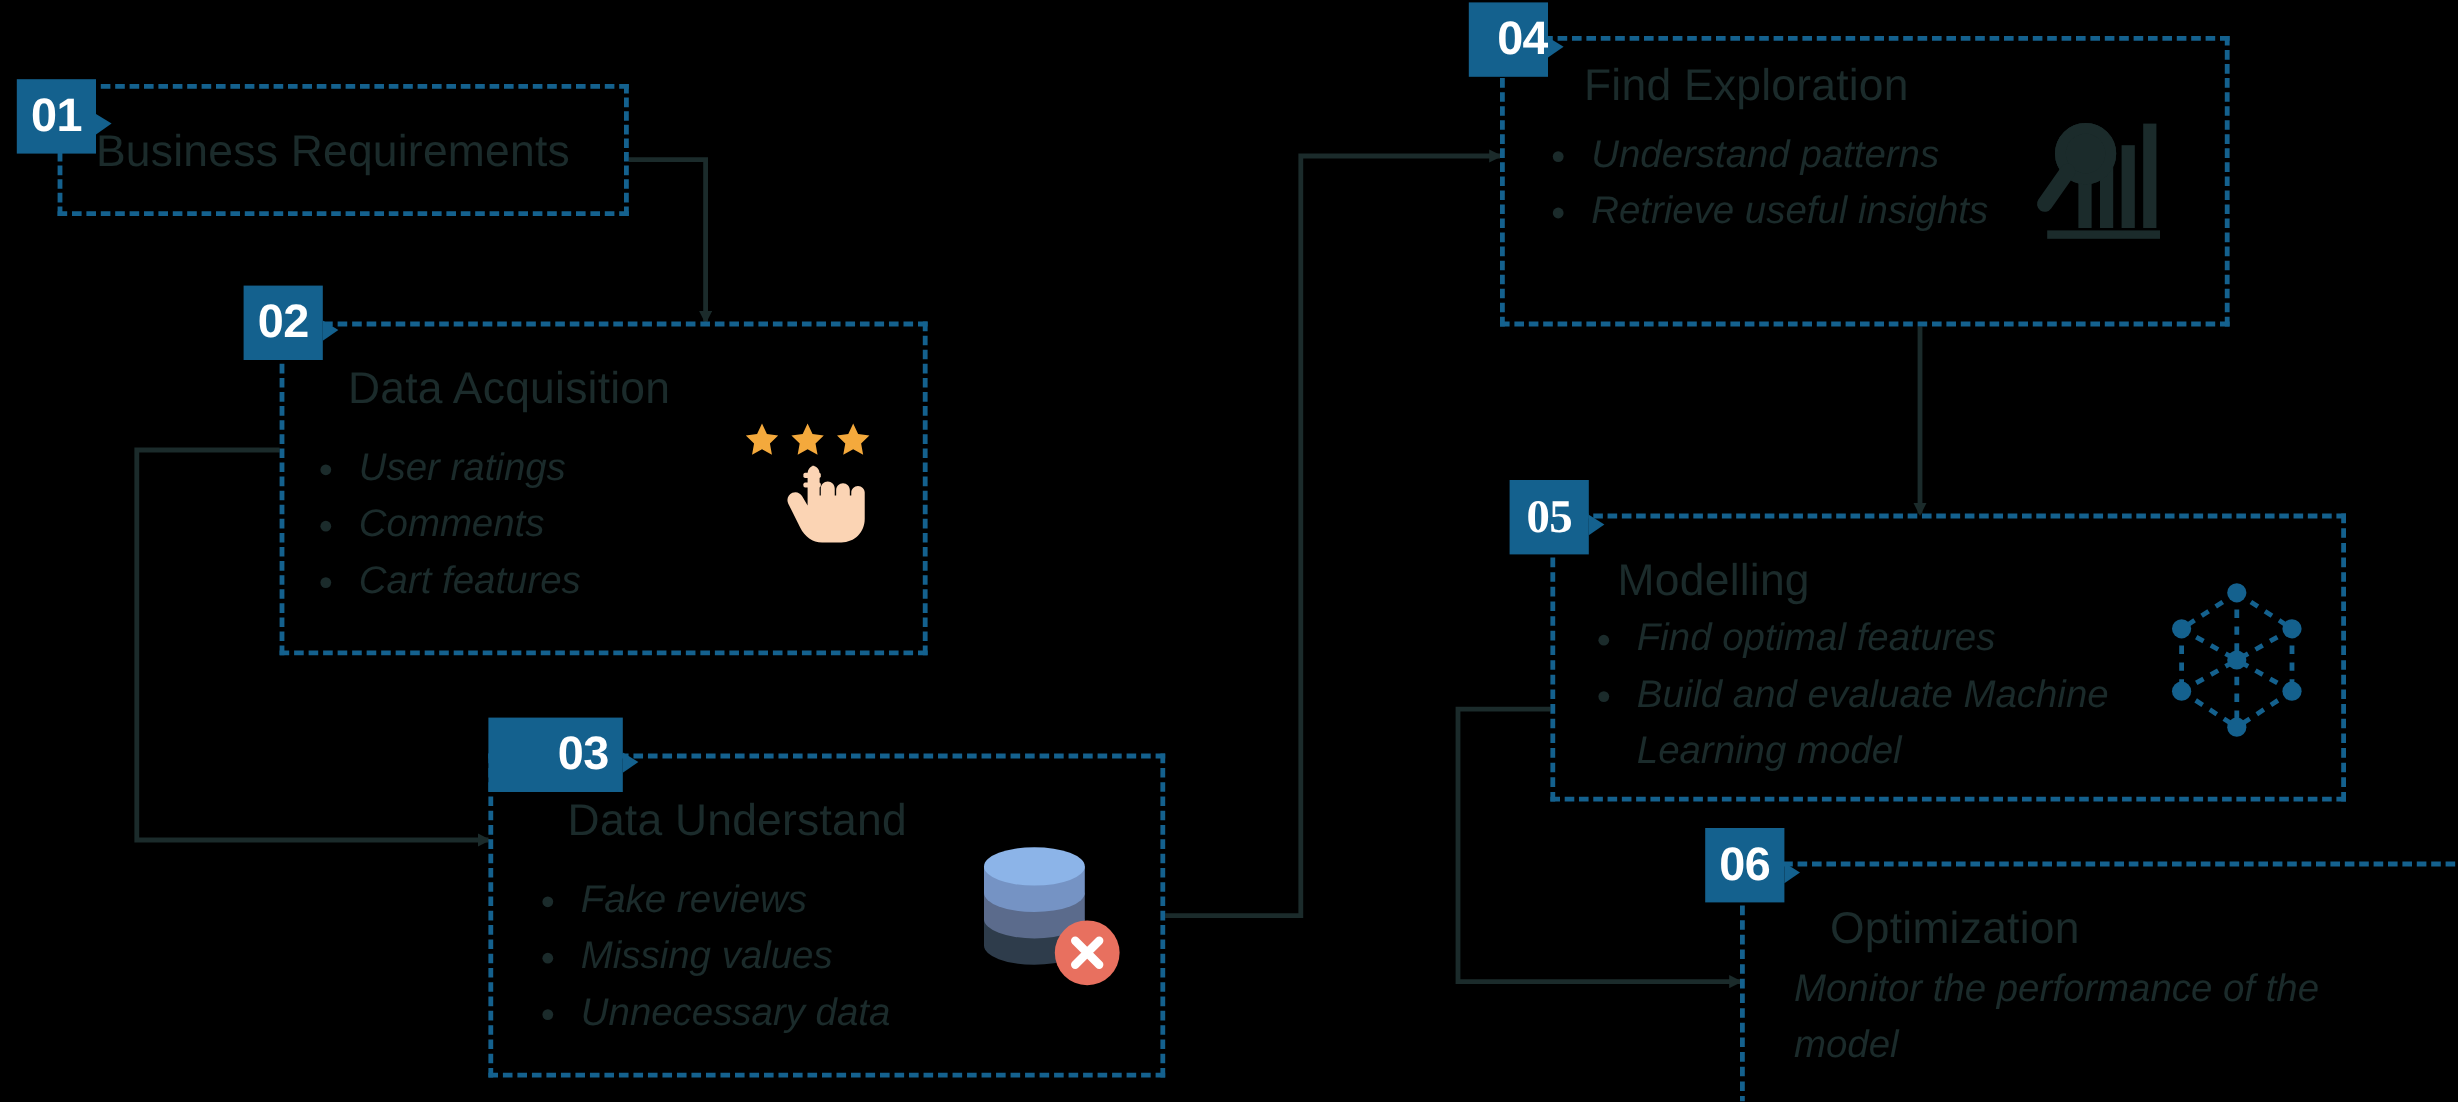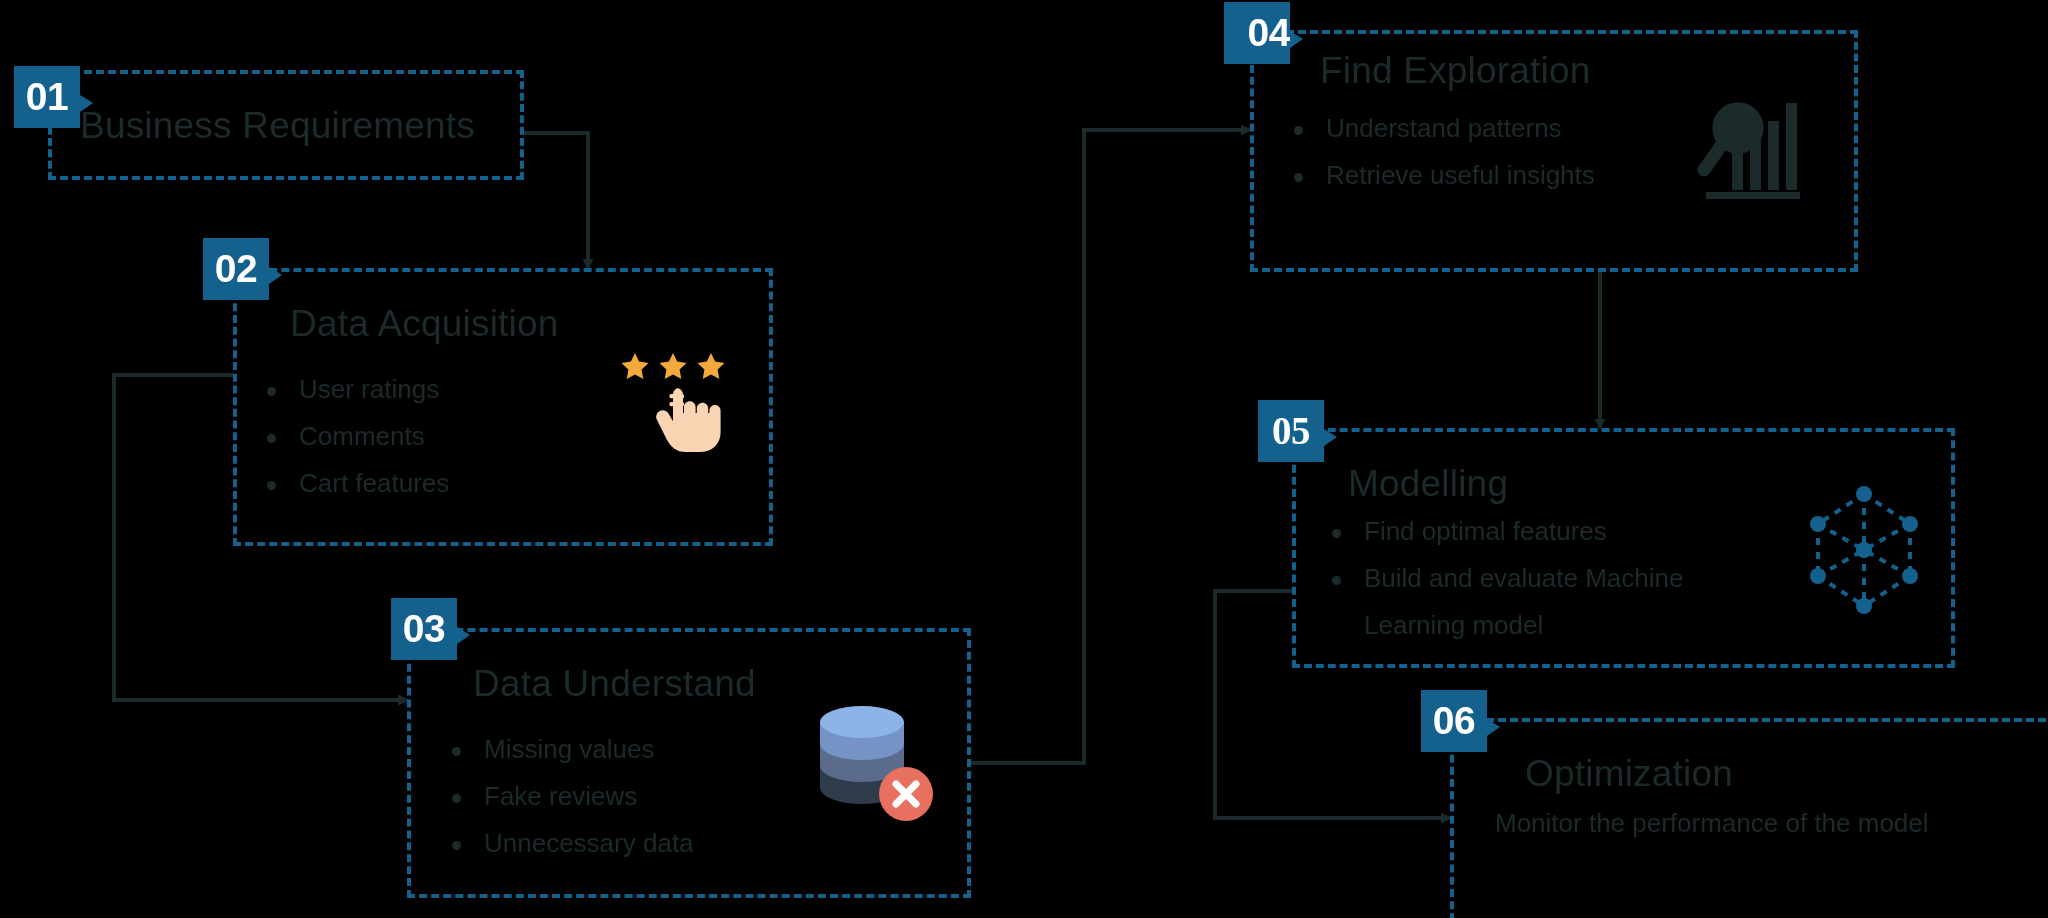--- a/index.html
+++ b/index.html
@@ -52,25 +52,26 @@
     white-space:nowrap;
     letter-spacing:0.2px;
   }
   .bullets{
     position:absolute;
     margin:0;padding:0;
     list-style:none;
   }
   .bullets li{
     position:relative;
-    font-size:26px;
+    font-size:32px;
     line-height:47px;
     color:#1b2b2b;
     padding-left:44px;
     white-space:nowrap;
+    font-style:italic;
   }
   .bullets li.wrap{white-space:normal;}
   .bullets li::before{
     content:"";
     position:absolute;
     left:12px;top:21px;
     width:9px;height:9px;
     border-radius:50%;
     background:#1b2b2b;
   }
@@ -134,27 +135,27 @@
                  l-16,0 c-8,0 -14.5,-5 -18.2,-12.3 l-10,-20 c-1.8,-3.6 0,-7.5 3.4,-9 3.2,-1.4 6.6,0 8.3,3
                  l4.4,7.6 0,-26.3 c0,-4 2.6,-7 6,-7 z"></path>
         <rect x="49.5" y="44" width="14.5" height="4.3" rx="1.5"></rect>
         <rect x="49.5" y="52" width="14.5" height="4.3" rx="1.5"></rect>
       </g>
     </svg>
   </div>
 
   <div class="step" style="left:407px;top:628px;width:564px;height:270px;">
   </div>
-  <div class="badge" style="left:391px;top:598px;">
+  <div class="badge" style="left:407px;top:598px;padding-left:46px;">
     <span>03</span>
   </div>
   <div class="card-title" style="left:473px;top:663px;">Data Understand</div>
   <ul class="bullets" style="left:440px;top:726px;">
+    <li>Fake reviews</li>
     <li>Missing values</li>
-    <li>Fake reviews</li>
     <li>Unnecessary data</li>
   </ul>
 
   <div class="icon-wrap" style="left:812px;top:700px;width:130px;height:130px;">
     <svg viewBox="0 0 130 130" width="130" height="130" xmlns="http://www.w3.org/2000/svg">
       <g>
         <path d="M8 88 a42,16 0 0 0 84,0 l0,-22 -84,0 z" fill="#2E3C4B"></path>
         <path d="M8 66 a42,16 0 0 0 84,0 l0,-22 -84,0 z" fill="#5B6B8C"></path>
         <path d="M8 44 a42,16 0 0 0 84,0 l0,-22 -84,0 z" fill="#7593C4"></path>
         <ellipse cx="50" cy="22" rx="42" ry="16" fill="#8CB4E8"></ellipse>

